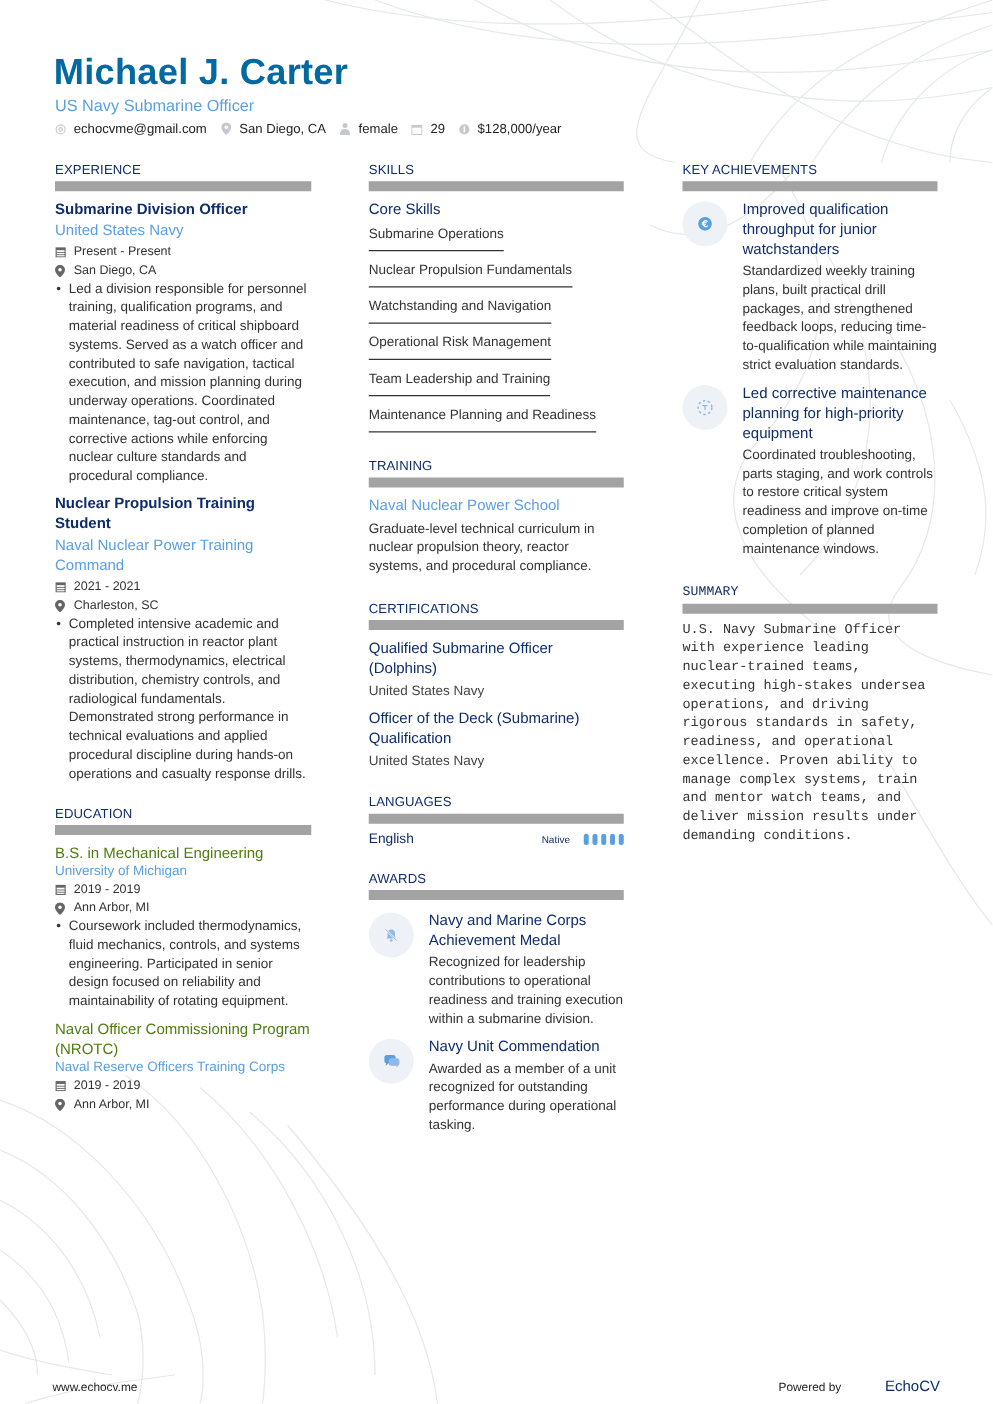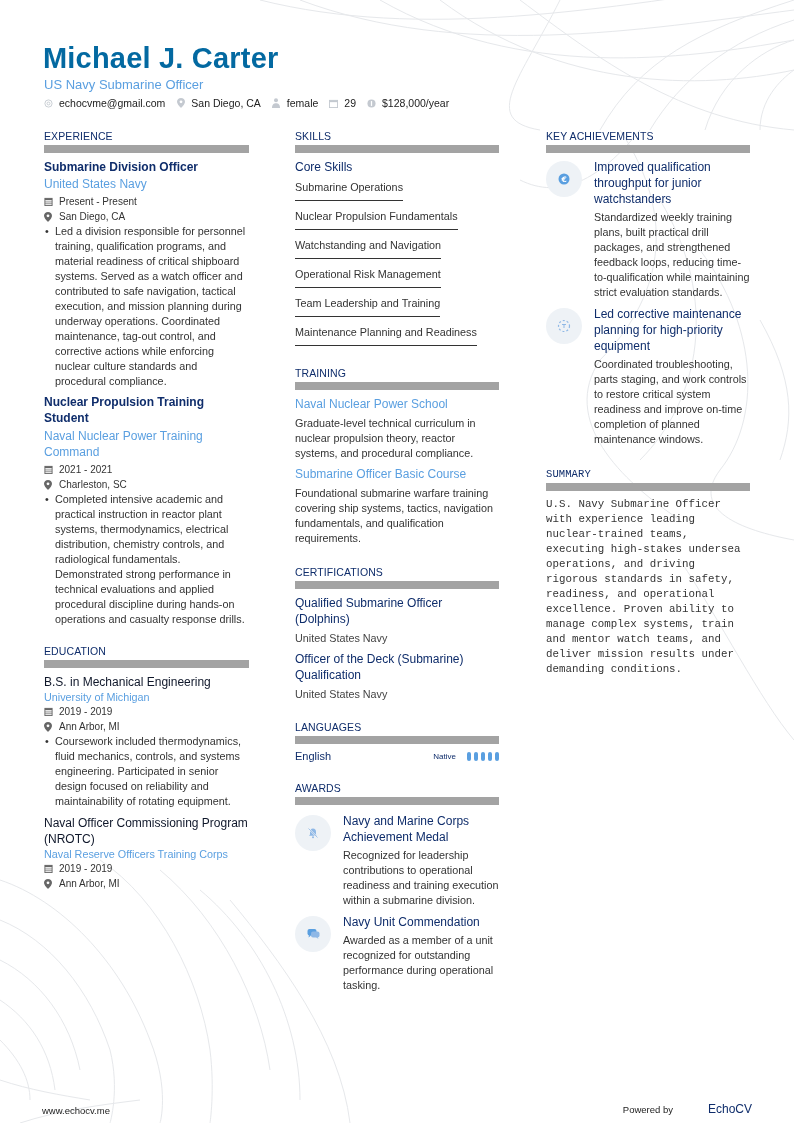--- a/index.html
+++ b/index.html
@@ -21,21 +21,21 @@
 
   .sec-title { font-size: 10.5px; color: #0f2d6b; text-transform: uppercase; padding-bottom: 3px; border-bottom: 8px solid #a3a3a3; margin-bottom: 6px; letter-spacing: 0.1px; }
 
   .job-title { font-size: 12px; font-weight: 700; color: #0f2d6b; line-height: 16px; }
   .job-org { font-size: 12px; color: #5a9fe0; line-height: 16px; margin-top: 1px; }
   .meta { font-size: 10px; color: #333; line-height: 15px; display: flex; align-items: center; }
   .meta .mi { width: 10px; margin-right: 5px; color: #666; font-size: 9px; display: inline-flex; }
   .bullet { font-size: 10.8px; color: #333; line-height: 15px; position: relative; padding-left: 11px; }
   .bullet::before { content: "•"; position: absolute; left: 1px; top: 0; }
 
-  .edu-title { font-size: 12px; color: #0f172a; line-height: 16px; }
+  .edu-title { font-size: 12px; color: #4d7c0f; line-height: 16px; }
   .edu-org { font-size: 10.8px; color: #5a9fe0; line-height: 14px; }
 
   .skills-sub { font-size: 12px; color: #0f2d6b; line-height: 16px; margin-bottom: 2px; }
   .skill { font-size: 10.8px; color: #333; line-height: 14px; padding-bottom: 6px; margin-bottom: 5px; border-bottom: 1px solid #333; display: inline-block; }
   .skill-wrap { display: block; }
 
   .tr-title { font-size: 12px; color: #5a9fe0; line-height: 16px; margin-bottom: 4px; }
   .body-txt { font-size: 10.8px; color: #333; line-height: 15px; }
 
   .cert-title { font-size: 12px; color: #0f2d6b; line-height: 16px; }
@@ -266,24 +266,20 @@
       <div class="skill-wrap"><span class="skill">Team Leadership and Training</span></div>
       <div class="skill-wrap"><span class="skill">Maintenance Planning and Readiness</span></div>
     </section>
 
     <section style="margin-top:16px;">
       <div class="sec-title">TRAINING</div>
       <div style="margin-bottom:5px;">
         <div class="tr-title">Naval Nuclear Power School</div>
         <div class="body-txt">Graduate-level technical curriculum in nuclear propulsion theory, reactor systems, and procedural compliance.</div>
       </div>
-      <div>
-        <div class="tr-title">Submarine Officer Basic Course</div>
-        <div class="body-txt">Foundational submarine warfare training covering ship systems, tactics, navigation fundamentals, and qualification requirements.</div>
-      </div>
     </section>
 
     <section style="margin-top:20px;">
       <div class="sec-title">CERTIFICATIONS</div>
       <div>
         <div class="cert-title">Qualified Submarine Officer (Dolphins)</div>
         <div class="cert-org">United States Navy</div>
       </div>
       <div>
         <div class="cert-title">Officer of the Deck (Submarine) Qualification</div>

